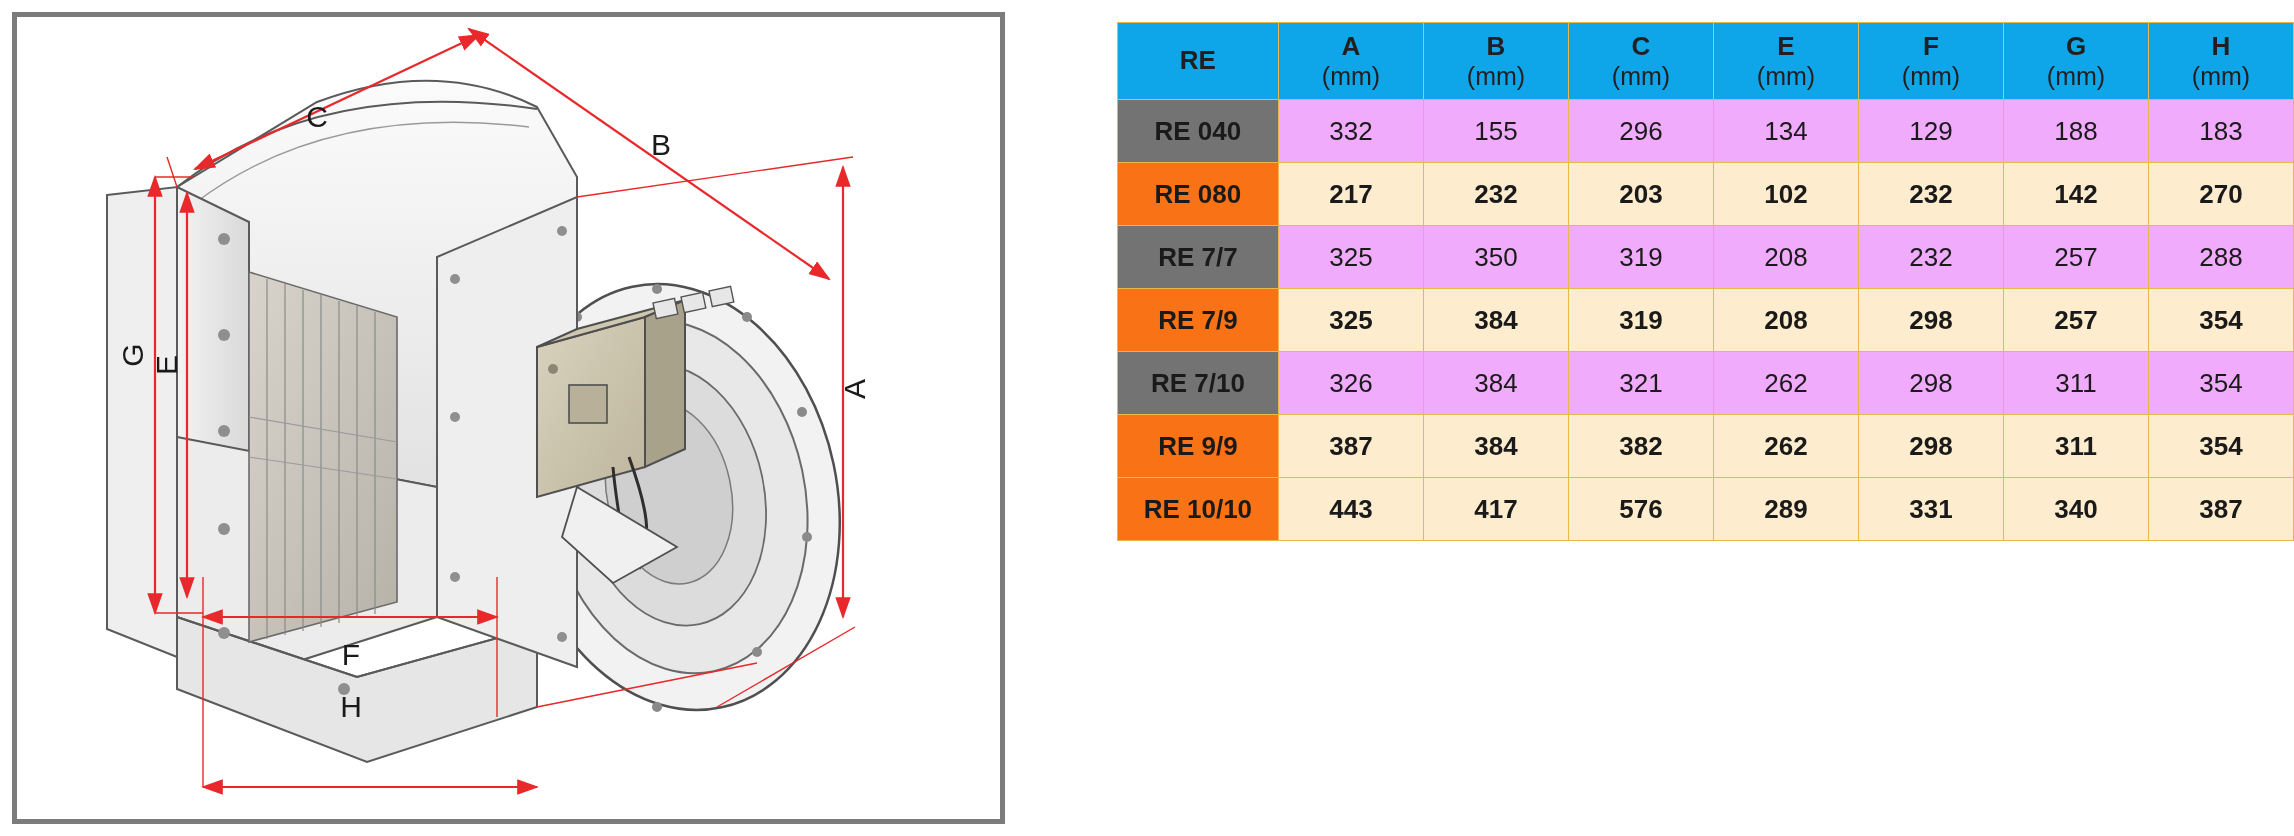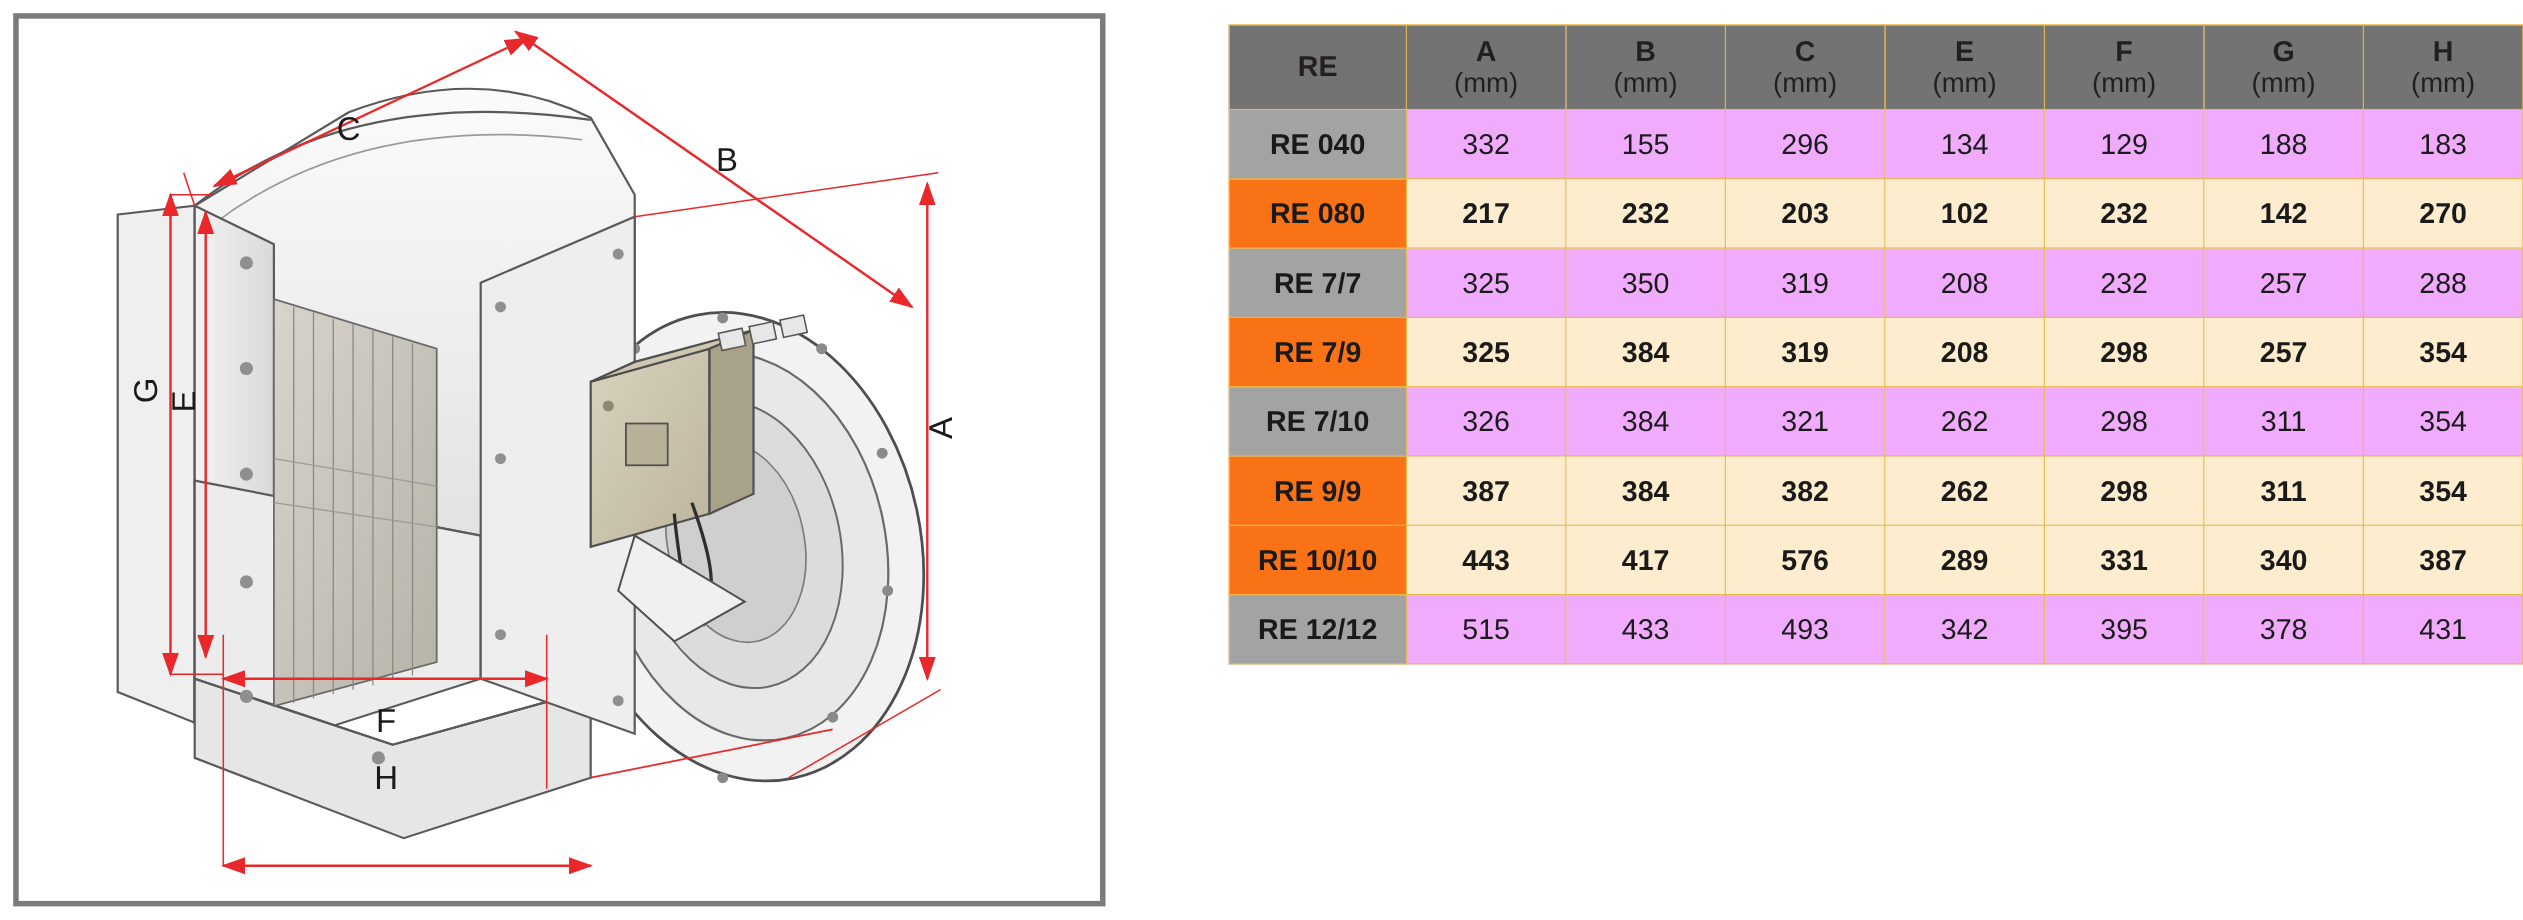--- a/index.html
+++ b/index.html
@@ -49,21 +49,21 @@
     font-size: 25px;
     color: #1a1a1a;
   }
   table.dim-table th,
   table.dim-table td {
     border: 1px solid #e8b84a;
     text-align: center;
     vertical-align: middle;
   }
   table.dim-table thead th {
-    background: #737373;
+    background: #0ea5e9;
     color: #231f20;
     font-weight: bold;
     height: 76px;
     line-height: 1.12;
     font-size: 26px;
     padding: 0 6px;
   }
   table.dim-table thead th.first-col {
     width: 208px;
   }
@@ -72,21 +72,21 @@
     font-size: 25px;
     font-weight: normal;
   }
   table.dim-table tbody td {
     height: 62px;
     padding: 0 8px;
     font-size: 26px;
     min-width: 128px;
   }
   table.dim-table tbody td.model {
-    background: #a3a3a3;
+    background: #737373;
     font-weight: bold;
     text-align: center;
     width: 208px;
     font-size: 26px;
   }
   table.dim-table tbody tr.odd td.val {
     background: #f0abfc;
   }
   table.dim-table tbody tr.even td.val {
     background: #fdeccd;
@@ -361,27 +361,17 @@
         <tr class="even">
           <td class="model">RE 10/10</td>
           <td class="val">443</td>
           <td class="val">417</td>
           <td class="val">576</td>
           <td class="val">289</td>
           <td class="val">331</td>
           <td class="val">340</td>
           <td class="val">387</td>
         </tr>
-        <tr class="odd">
-          <td class="model">RE 12/12</td>
-          <td class="val">515</td>
-          <td class="val">433</td>
-          <td class="val">493</td>
-          <td class="val">342</td>
-          <td class="val">395</td>
-          <td class="val">378</td>
-          <td class="val">431</td>
-        </tr>
       </tbody>
     </table>
   </div>
 
 </div>
 
 </body></html>

